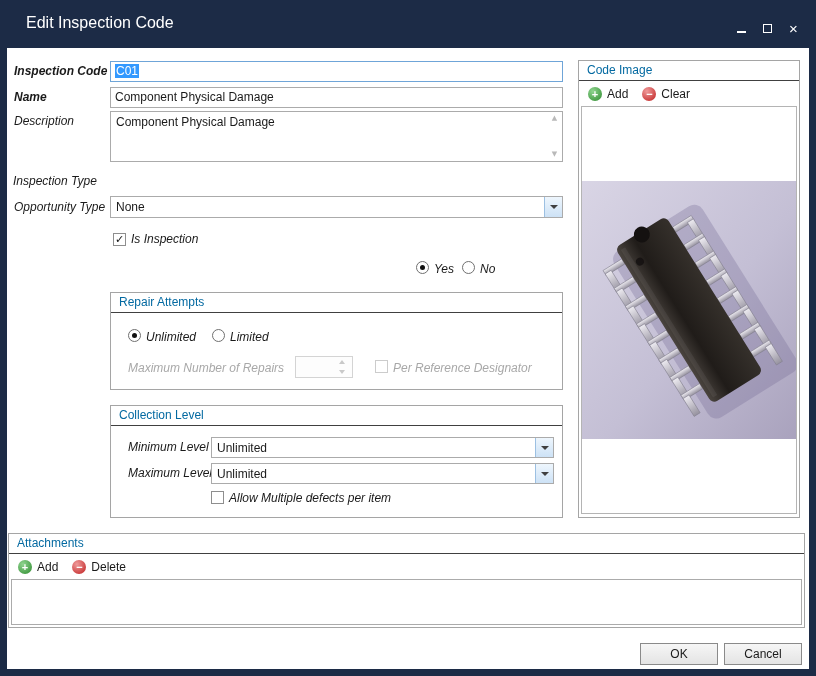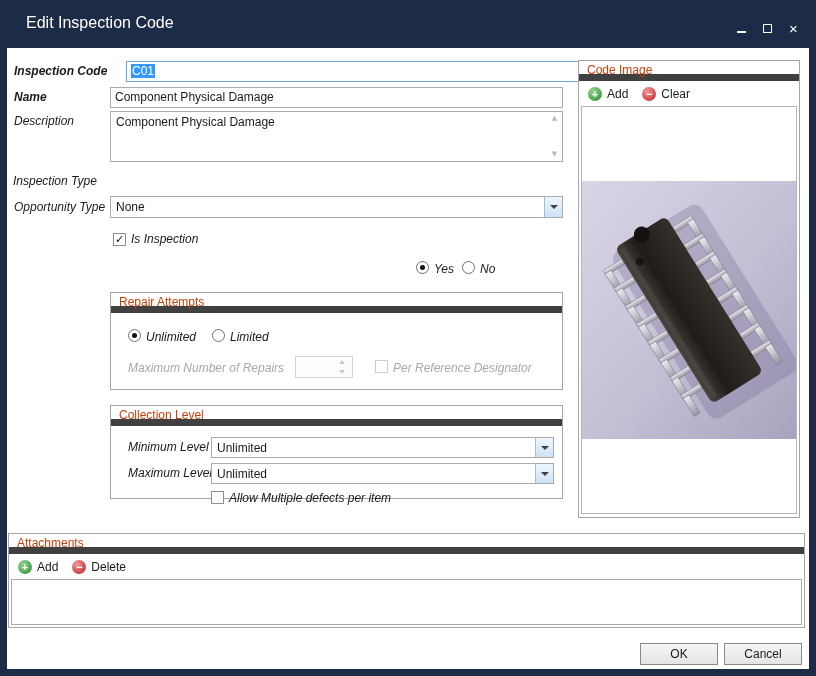--- a/index.html
+++ b/index.html
@@ -23,21 +23,21 @@
 
   
   .content { position:absolute; left:7px; top:48px; width:802px; height:621px; background:#ffffff; }
 
   .lbl { font-size:12px; color:#1a1a1a; white-space:nowrap;font-style:italic; }
   .bold { font-weight:bold; }
   .dim { color:#a8a8a8; }
 
   
   .tb { position:absolute; background:#fff; border:1px solid #ababab; line-height:19px; padding:0 4px; white-space:nowrap; overflow:hidden; }
-  .tb.focus { border-color:#6fa5d8;margin-left:16px; }
+  .tb.focus { border-color:#6fa5d8; }
   .sel { background:#3399ff; color:#ffffff; padding:0 1px; }
 
   
   .ta { position:absolute; background:#fff; border:1px solid #ababab; }
   .ta-text { position:absolute; left:5px; top:3px; white-space:nowrap; }
   .sbcol { position:absolute; right:0; top:0; bottom:0; width:15px; display:flex; flex-direction:column; justify-content:space-between; align-items:center; padding:3px 0; }
   .sbarrow { font-size:7px; line-height:7px; color:#b9b9b9; font-family:"DejaVu Sans",sans-serif; }
 
   
   .combo { position:absolute; background:#fff; border:1px solid #ababab; }
@@ -49,21 +49,21 @@
   .cb { position:absolute; width:13px; height:13px; border:1px solid #8e8e8e; background:#fff; display:flex; align-items:center; justify-content:center; cursor:pointer; }
   .cb.disabled { border-color:#cccccc; cursor:default; }
   .ckmark { font-size:11px; line-height:11px; font-weight:bold; color:#101010; font-family:"DejaVu Sans",sans-serif; }
 
   
   .radio { position:absolute; width:13px; height:13px; border-radius:50%; border:1px solid #707070; background:#fff; cursor:pointer; }
   .radio.sel-on::after { content:""; position:absolute; left:3px; top:3px; width:5px; height:5px; border-radius:50%; background:#101010; }
 
   
   .group { position:absolute; border:1px solid #a5a5a5; background:#fff; }
-  .ghead { height:20px; line-height:19px; padding-left:8px; border-bottom:7px solid #404040; color:#c2410c; }
+  .ghead { height:20px; line-height:19px; padding-left:8px; border-bottom:1px solid #404040; color:#0369a1; }
   .tbar { position:absolute; left:0; right:0; top:21px; height:23px; display:flex; align-items:center; gap:14px; padding-left:9px; }
   .tool { display:flex; align-items:center; gap:5px; cursor:pointer; }
   .ico-circle { width:14px; height:14px; border-radius:50%; color:#fff; font-size:11px; line-height:14px; text-align:center; font-weight:bold; flex:0 0 auto; }
   .ico-add { background:radial-gradient(circle at 35% 30%, #8fd48f, #2e8b2e); }
   .ico-rem { background:radial-gradient(circle at 35% 30%, #ef9a9a, #c01f1f); }
 
   
   .spin { position:absolute; border:1px solid #d4d4d4; background:#fdfdfd; }
   .spin-arrows { position:absolute; right:7px; top:3px; bottom:3px; display:flex; flex-direction:column; justify-content:space-between; align-items:center; }
   .tri-up-s { width:0; height:0; border-left:3px solid transparent; border-right:3px solid transparent; border-bottom:4px solid #c9c9c9; }
@@ -144,21 +144,21 @@
     <div class="spin" style="left:184px;top:63px;width:58px;height:22px">
       <span class="spin-arrows">
         <span class="tri-up-s"></span>
           <span class="tri-down-s"></span>
       </span>
     </div>
     <div class="cb disabled abs" style="left:264px;top:67px"></div>
     <span class="lbl dim abs" style="left:282px;top:68px;line-height:14px">Per Reference Designator</span>
   </div>
 
-  <div class="group" style="left:103px;top:357px;width:453px;height:94px">
+  <div class="group" style="left:103px;top:357px;width:453px;height:113px">
     <div class="ghead">Collection Level</div>
 
     <span class="lbl abs" style="left:17px;top:31px;line-height:21px">Minimum Level</span>
     <div class="combo" style="left:100px;top:31px;width:343px;height:21px">
       <span class="cval">Unlimited</span>
       <span class="cbtn">
           <span class="tri-down"></span>
         </span>
     </div>
 

